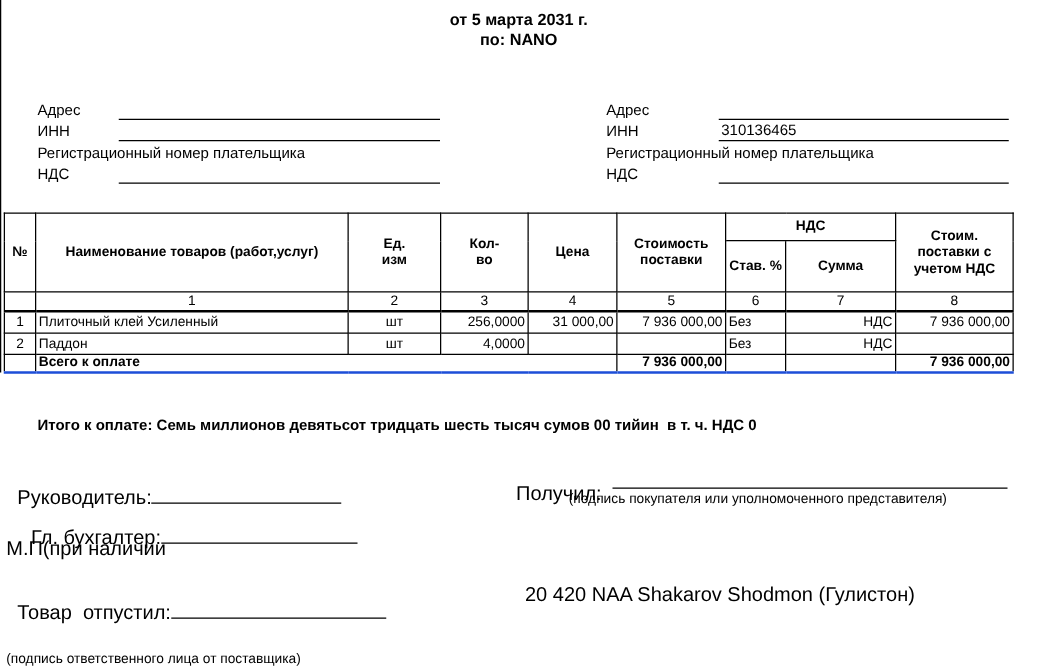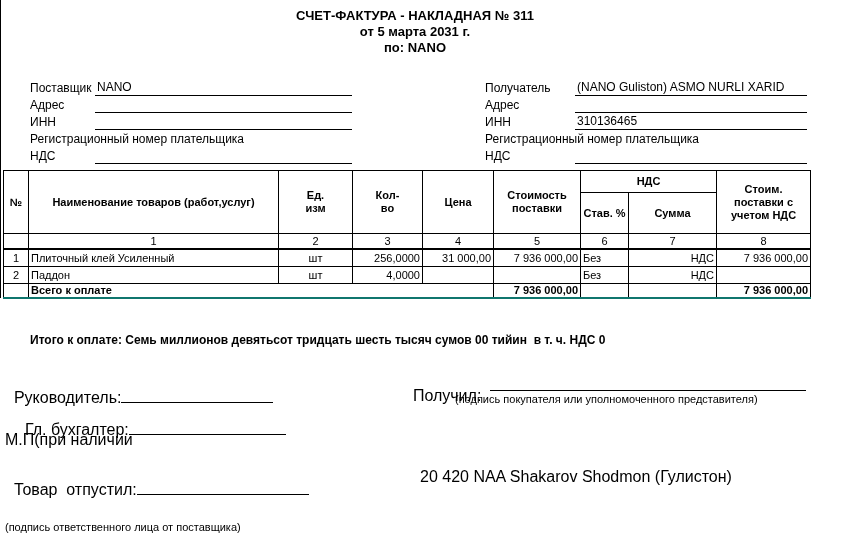--- a/index.html
+++ b/index.html
@@ -20,67 +20,58 @@
   .right-col .party-value{width:230px;}
 
   table.inv{border-collapse:collapse;table-layout:fixed;font-size:11px;}
   table.inv th,table.inv td{border:1px solid #000;padding:0 2px;vertical-align:middle;overflow:hidden;}
   table.inv th{font-weight:bold;text-align:center;line-height:13px;}
   .pre{white-space:pre-line;}
   tr.h1 th{height:21px;}
   tr.h2 th{height:40px;}
   tr.digits td{height:14px;text-align:center;border-bottom:2px solid #000;padding:0;line-height:14px;}
   tr.data td{height:16px;line-height:15px;}
-  tr.total td{height:13px;line-height:13px;border-bottom:2px solid #0f766e;font-weight:bold;}
+  tr.total td{height:13px;line-height:13px;border-bottom:2px solid #1d4ed8;font-weight:bold;}
   .l{text-align:left}.c{text-align:center}.r{text-align:right}
 
   #summary{left:30px;top:333px;font-size:12px;font-weight:bold;white-space:pre;}
 
   .sig{font-size:16px;line-height:14px;white-space:pre;}
   .cap{font-size:11px;line-height:13px;}
   .uline{display:inline-block;border-bottom:1px solid #000;height:13px;}
 </style>
 </head>
 <body>
 
 <div class="abs" id="page-edge"></div>
 
 <div class="abs" id="title">
-  <div>СЧЕТ-ФАКТУРА - НАКЛАДНАЯ № 311</div>
   <div>от 5 марта 2031 г.</div>
   <div>по: NANO</div>
 </div>
 
 <div class="abs left-col" style="left:30px;top:79px;width:330px;">
-  <div class="party-row">
-    <span class="party-label">Поставщик</span>
-    <span class="party-value">NANO</span>
-  </div>
   <div class="party-row">
     <span class="party-label">Адрес</span>
     <span class="party-value"></span>
   </div>
   <div class="party-row">
     <span class="party-label">ИНН</span>
     <span class="party-value"></span>
   </div>
   <div class="party-row">
     <span class="party-label" style="width:320px;">Регистрационный номер плательщика</span>
   </div>
   <div class="party-row">
     <span class="party-label">НДС</span>
     <span class="party-value"></span>
   </div>
 </div>
 
 <div class="abs right-col" style="left:485px;top:79px;width:330px;">
-  <div class="party-row">
-    <span class="party-label">Получатель</span>
-    <span class="party-value">(NANO Guliston) ASMO NURLI XARID</span>
-  </div>
   <div class="party-row">
     <span class="party-label">Адрес</span>
     <span class="party-value"></span>
   </div>
   <div class="party-row">
     <span class="party-label">ИНН</span>
     <span class="party-value">310136465</span>
   </div>
   <div class="party-row">
     <span class="party-label" style="width:320px;">Регистрационный номер плательщика</span>

